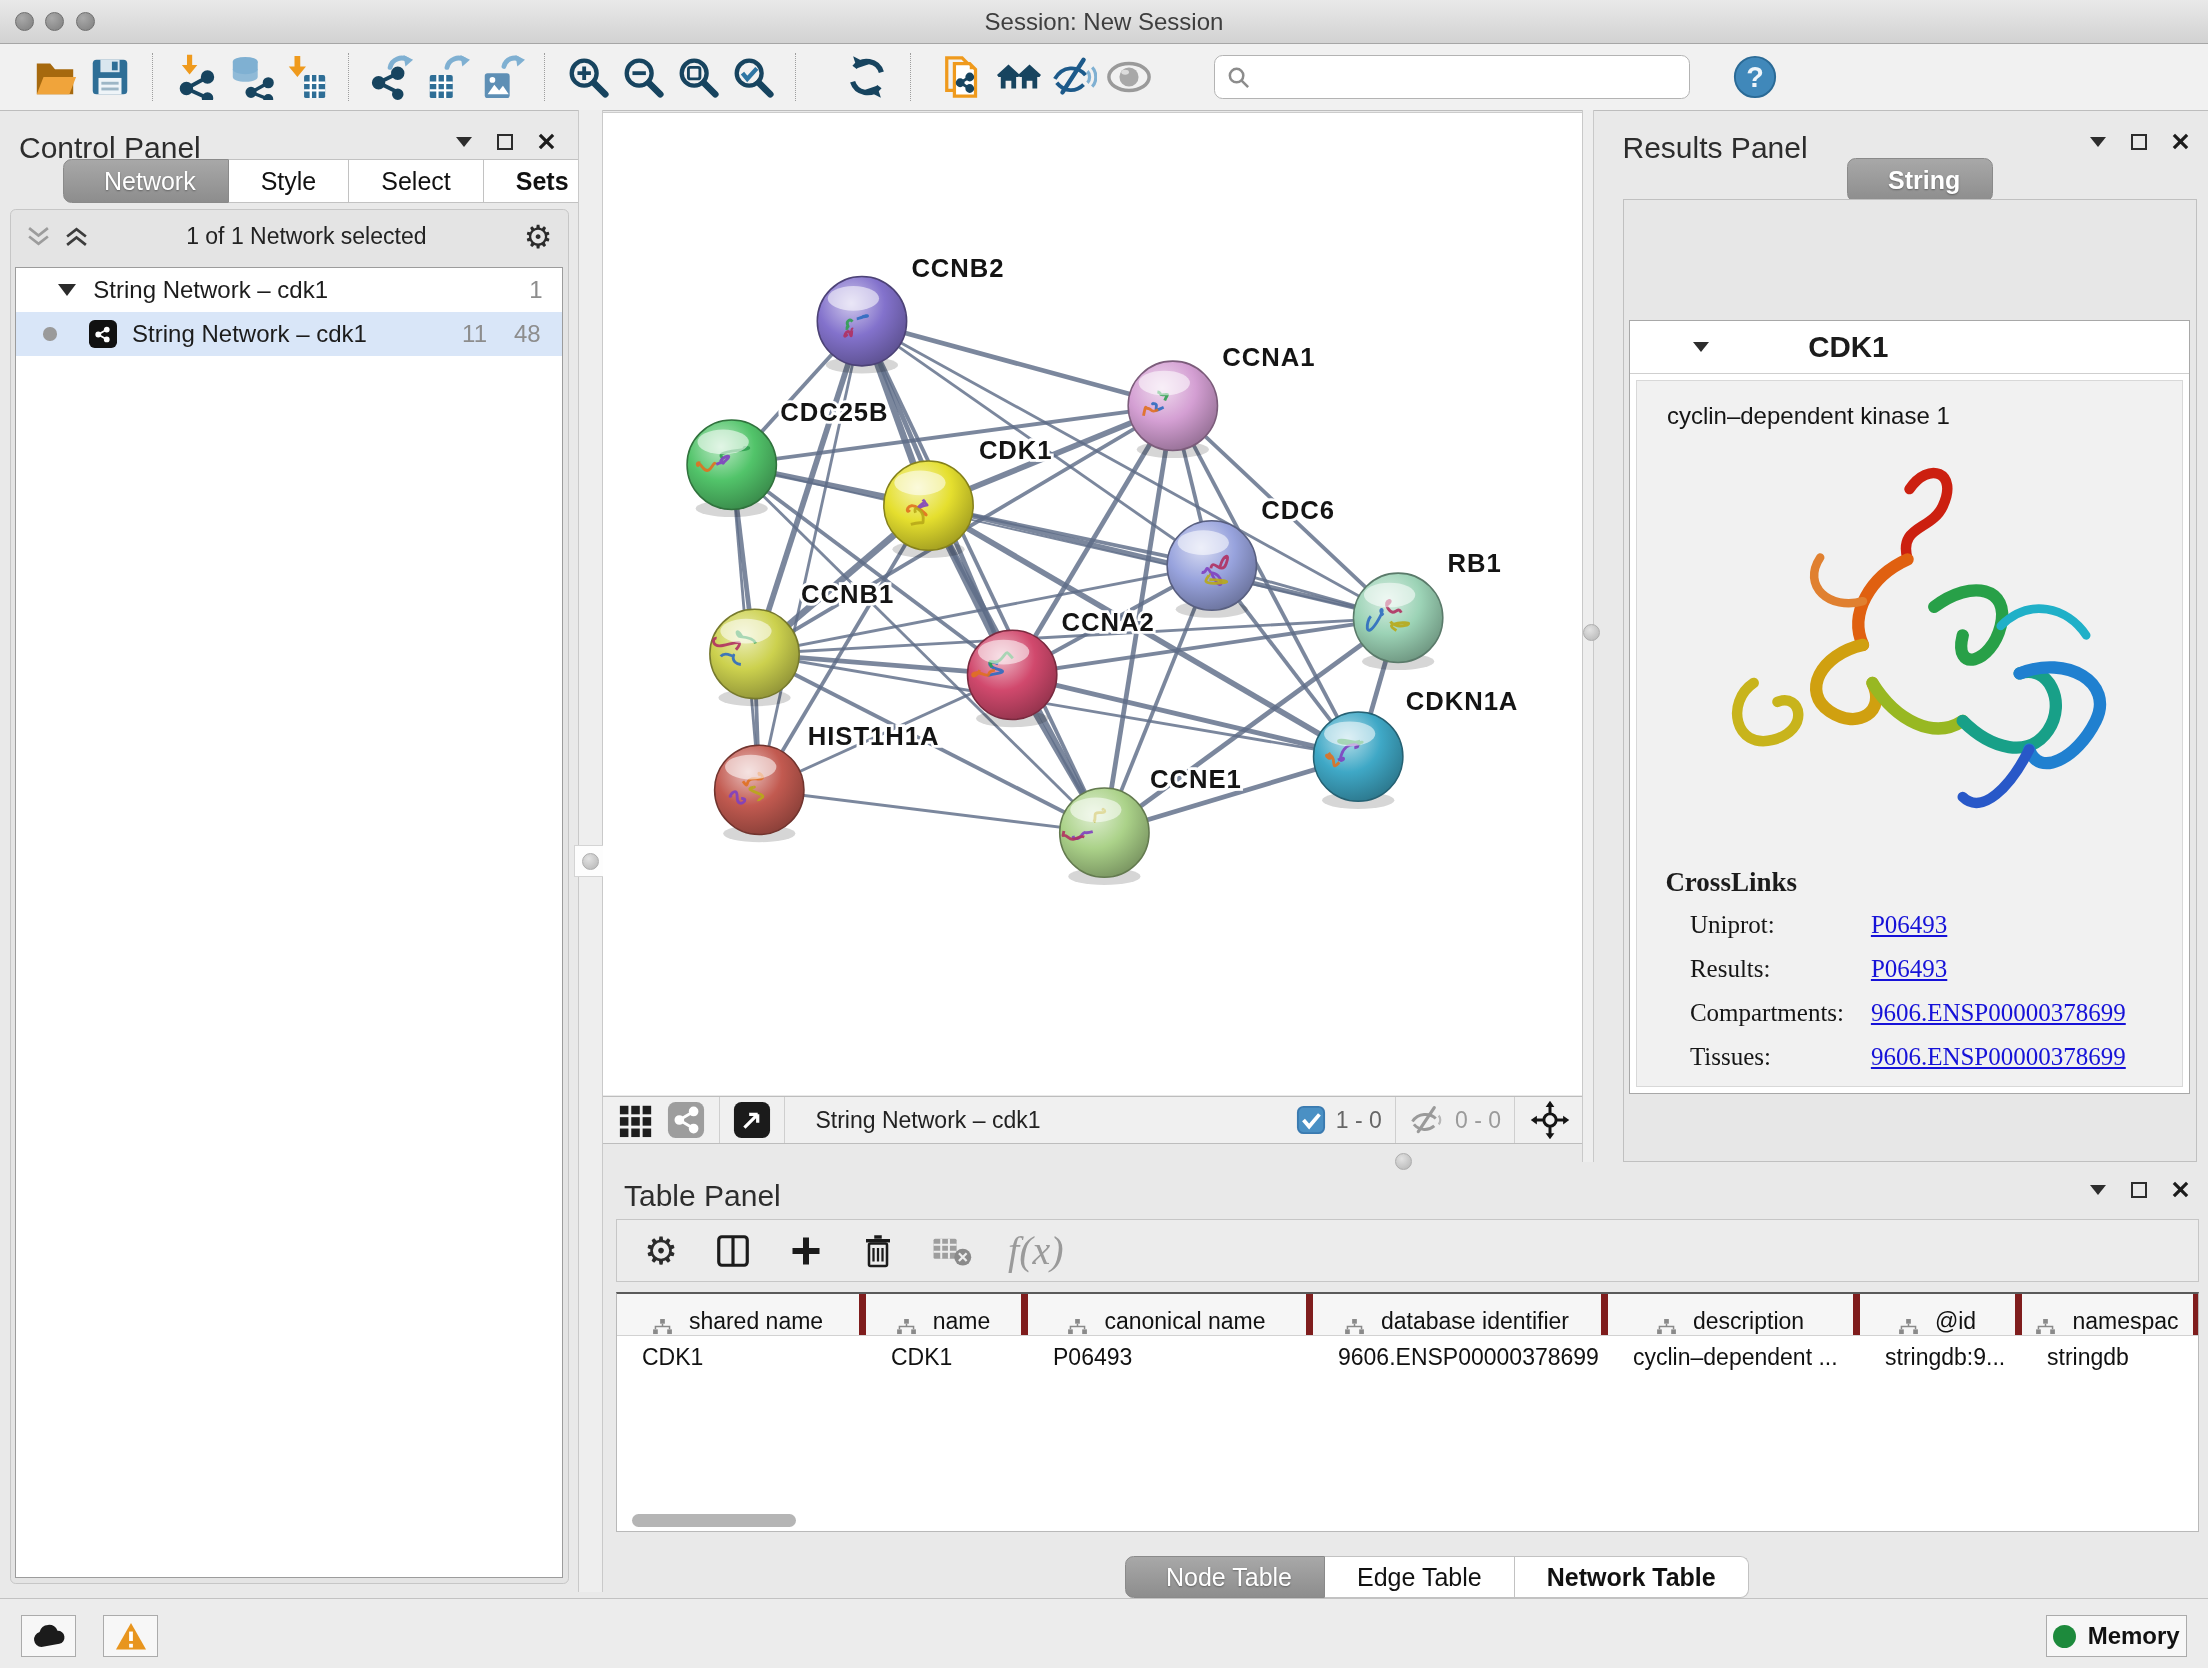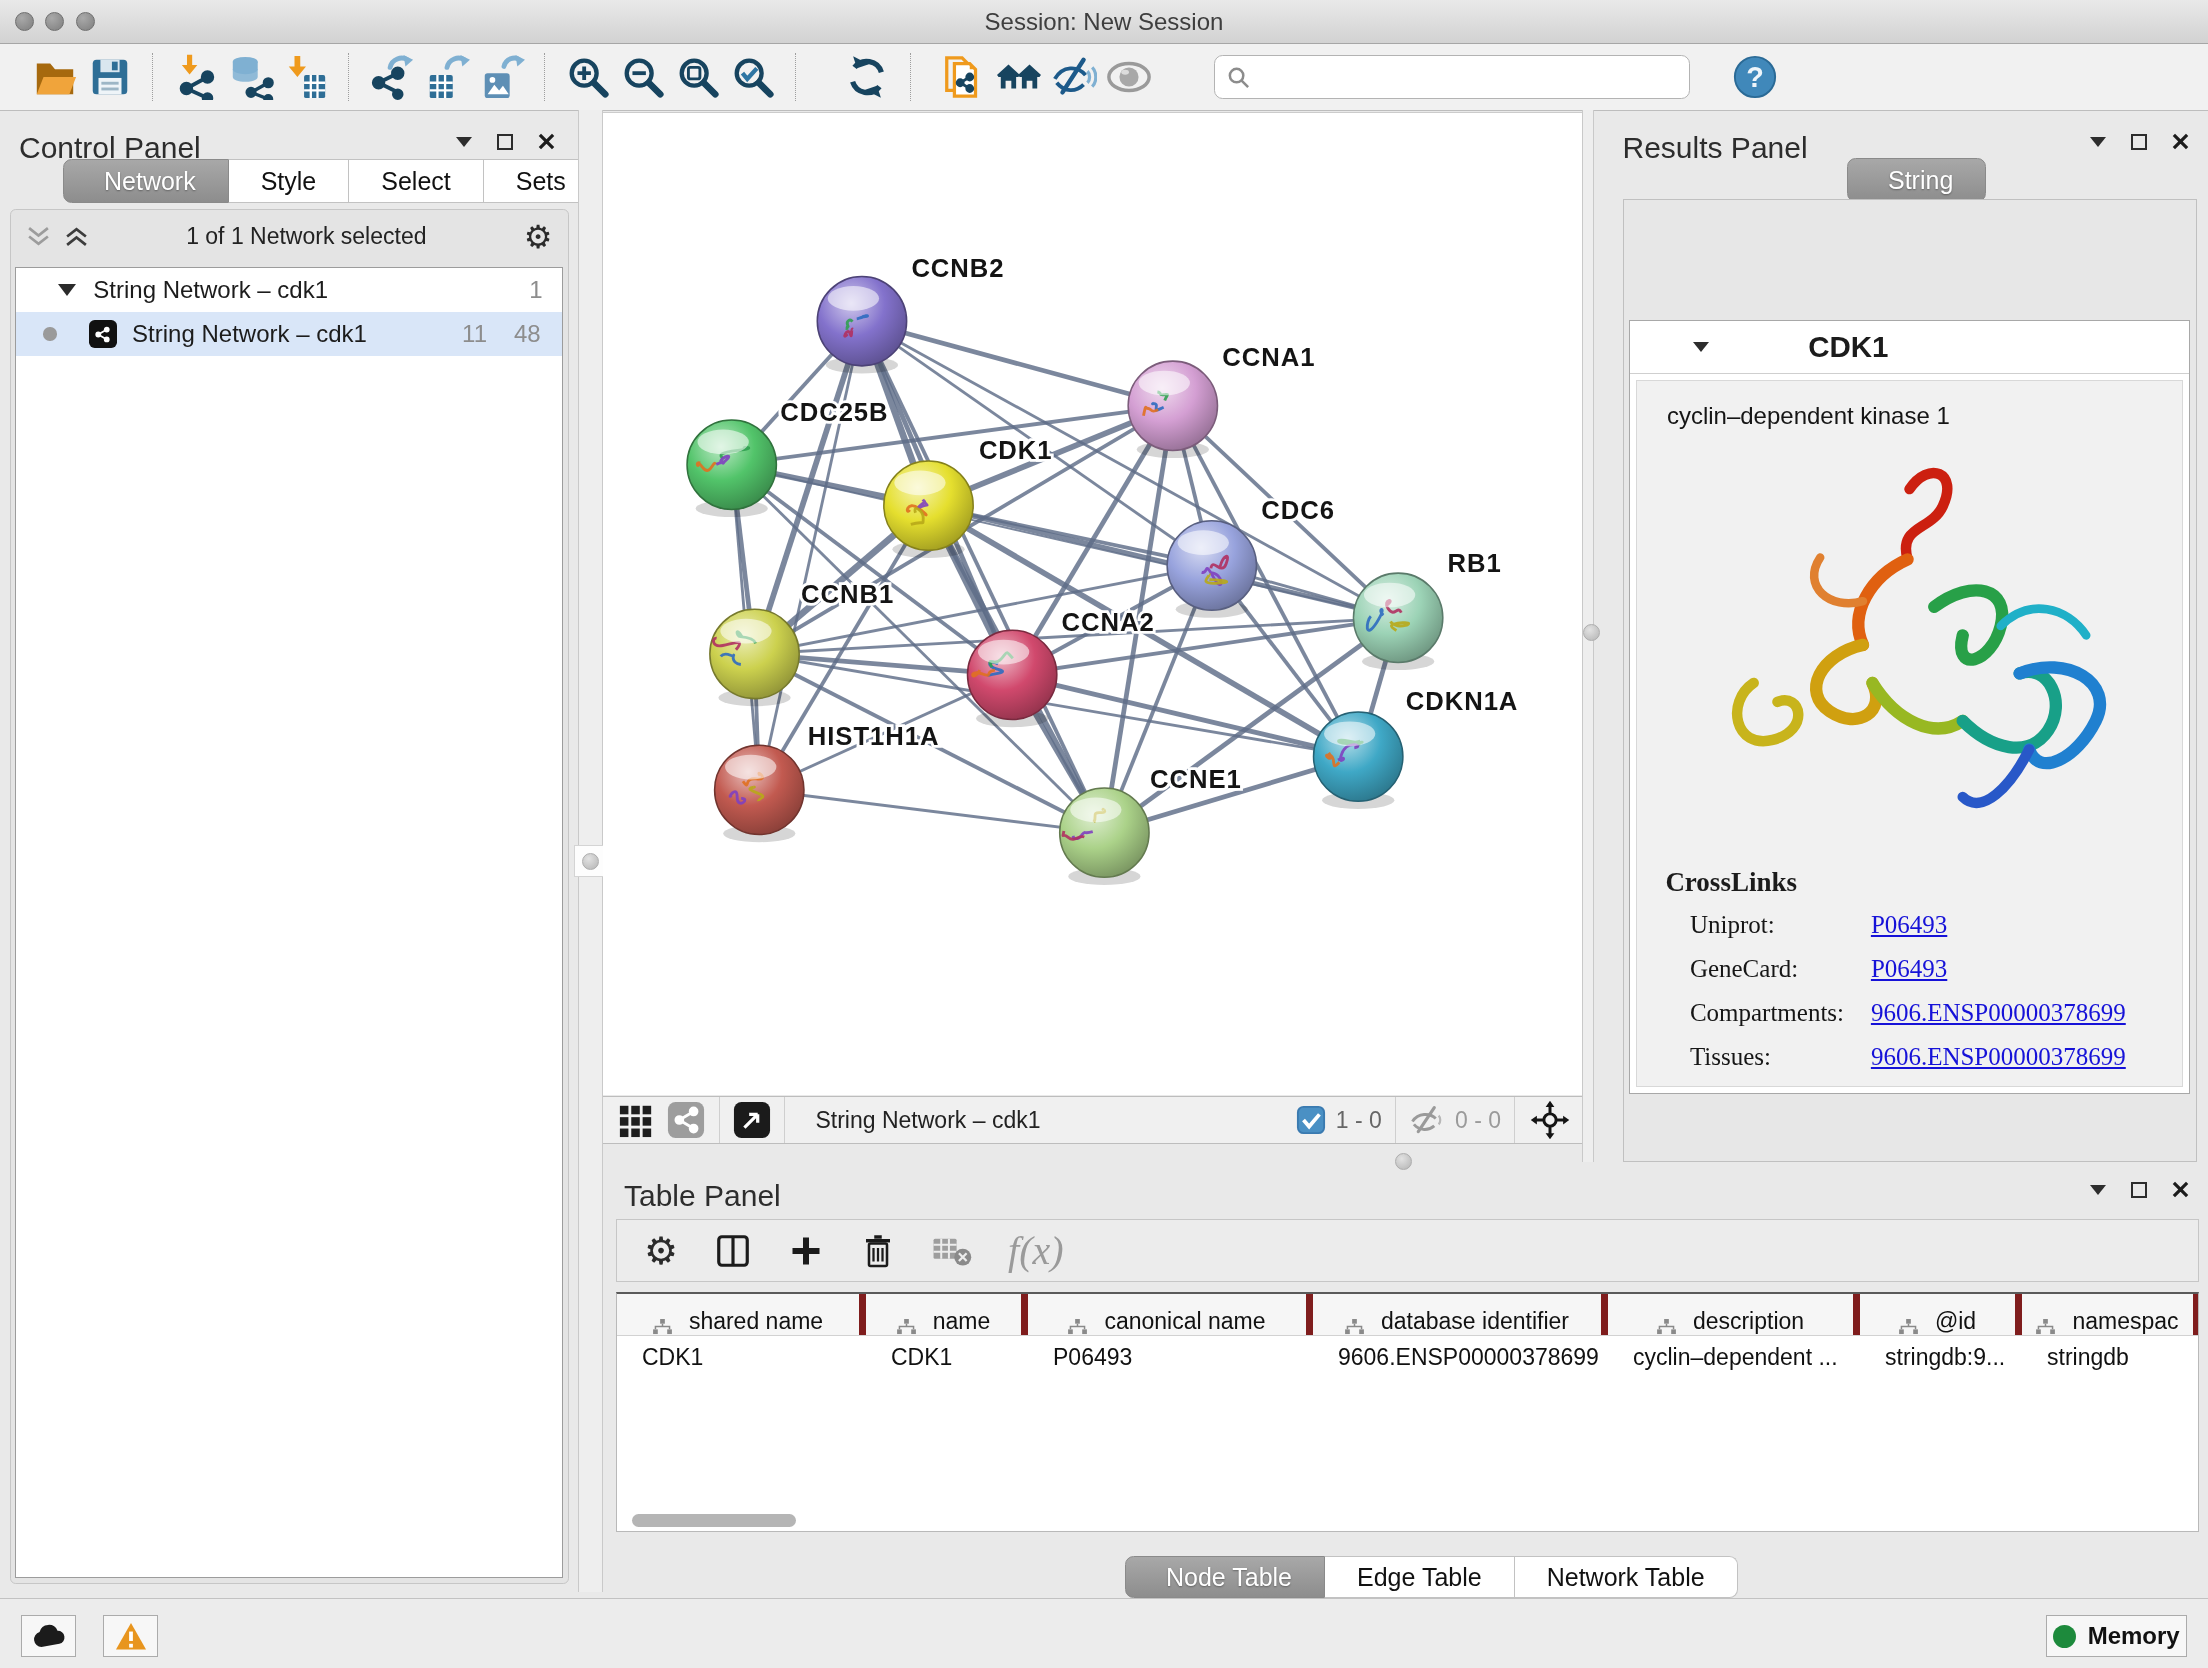--- a/index.html
+++ b/index.html
@@ -30,21 +30,21 @@
   .phdr { position:absolute; font-size:30px; color:#2d2d2d; }
   .pctl { position:absolute; display:flex; align-items:center; gap:25px; }
   .tri-down { width:0; height:0; border-left:8.6px solid transparent; border-right:8.6px solid transparent;
     border-top:10.5px solid #2d2d2d; display:inline-block; }
   .sq { width:16px; height:16px; border:2.4px solid #2d2d2d; display:inline-block; }
 
   .tabbar { display:flex; }
   .tab { height:44px; padding:0 32px; background:#fff; border:1px solid #c2c2c2; border-left:none;
     display:flex; align-items:center; font-size:25px; color:#111; }
   .tab:first-child { border-left:1px solid #c2c2c2; border-radius:8.6px 0 0 8.6px;padding-left:40px; }
-  .tab:last-child { border-radius:0 8.6px 8.6px 0; }
+  .tab:last-child { border-radius:0 8.6px 8.6px 0;font-weight:bold; }
   .tab.sel { background:linear-gradient(#a8a8a8,#8d8d8d); color:#fff; border-color:#8a8a8a;
     text-shadow:0 1px 1.9px rgba(0,0,0,.35); }
   .tab.single { border-radius:8.6px; border-left:1px solid #8a8a8a; }
 
   
   .cp-box { position:absolute; left:9.5px; top:209px; width:559px; height:1377px;
     background:#e4e4e4; border:1px solid #c6c6c6; border-radius:5.7px; }
   .cp-status { height:53px; display:flex; align-items:center; padding:0 15px; font-size:23px; color:#222; }
   .cp-list { position:absolute; left:4.8px; top:57px; right:4.8px; bottom:4.8px; background:#fff; border:1px solid #9c9c9c; }
   .cp-row { height:44px; display:flex; align-items:center; font-size:24px; }
@@ -642,21 +642,21 @@
             <path d="M186 130 C166 160 196 186 231 176" stroke="#e08030" stroke-width="9"></path>
           </g>
         </svg>
         <div class="xl-title">CrossLinks</div>
         <div id="xl-rows">
             <div class="xl-row">
               <span class="l">Uniprot:</span>
               <a class="v">P06493</a>
             </div>
             <div class="xl-row">
-              <span class="l">GeneCard:</span>
+              <span class="l">Results:</span>
               <a class="v">P06493</a>
             </div>
             <div class="xl-row">
               <span class="l">Compartments:</span>
               <a class="v">9606.ENSP00000378699</a>
             </div>
             <div class="xl-row">
               <span class="l">Tissues:</span>
               <a class="v">9606.ENSP00000378699</a>
             </div>

